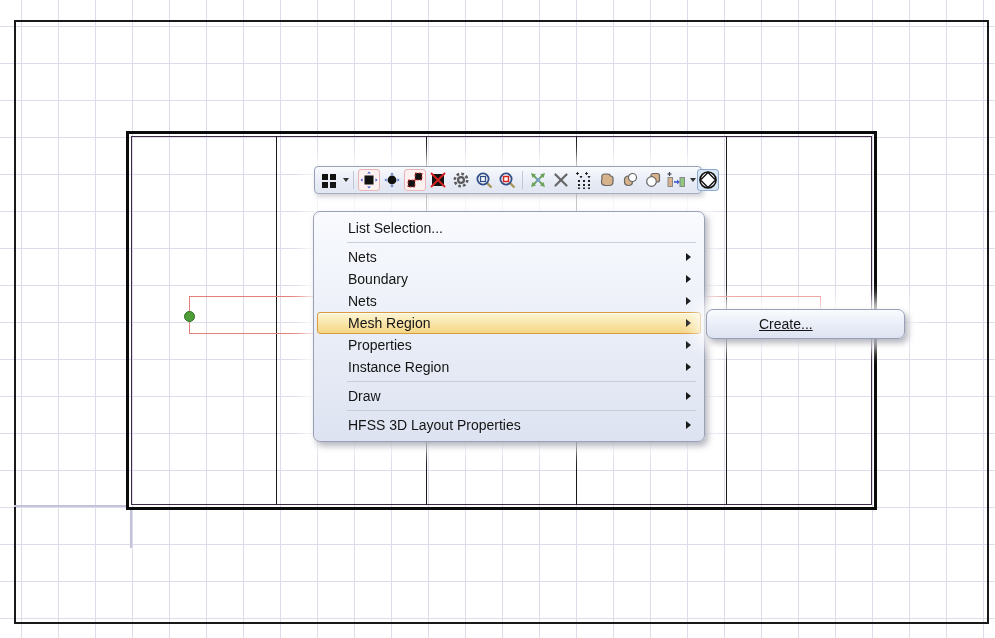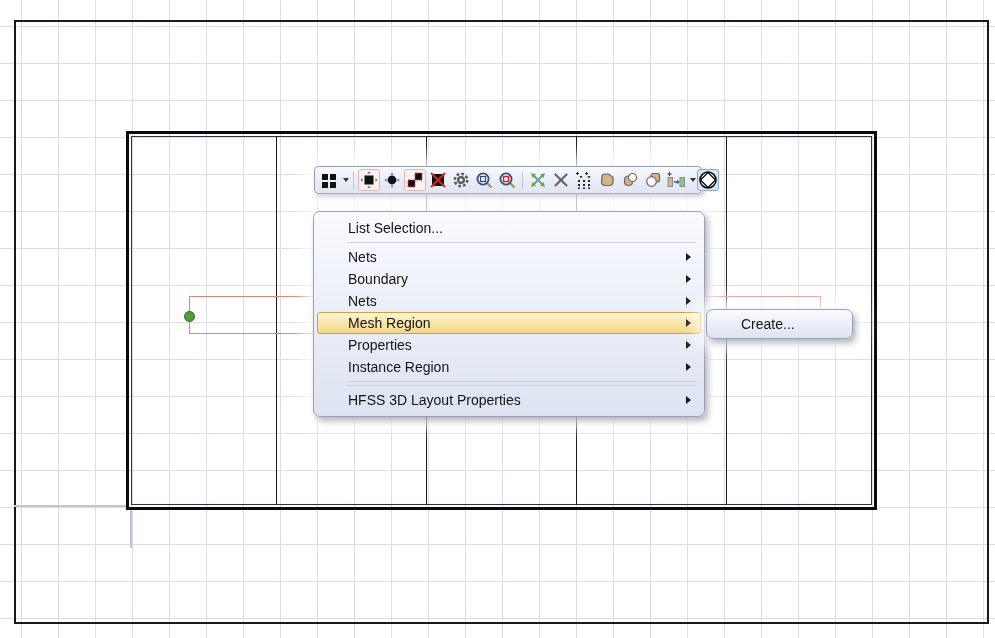--- a/index.html
+++ b/index.html
@@ -70,21 +70,21 @@
 
   
   .menu, .submenu {
     position:absolute;
     border:1px solid #9aa0b6; border-radius:7px;
     background:linear-gradient(180deg,#f9fbfe 0%,#e9edf7 55%,#dde3f1 100%);
     box-shadow: 3px 4px 6px rgba(90,90,112,.45), 0 0 16px 10px rgba(255,255,255,.85);
     padding:5px 2px; font-size:14px; color:#141414;
   }
   .menu    { left:313px; top:211px; width:392px; z-index:10; }
-  .submenu { left:706px; top:309px; width:147px; z-index:12; padding:3px 0; }
+  .submenu { left:706px; top:309px; width:199px; z-index:12; padding:3px 18px;text-decoration:underline; }
 
   .menu-item {
     position:relative; height:22px; line-height:21px; padding-left:30px;
     border:1px solid transparent; border-radius:3px; margin:0 1px;
     white-space:nowrap; cursor:default;
   }
   .submenu .menu-item { padding-left:32px; }
   .menu-item.hl {
     background:linear-gradient(180deg,
       var(--hl-top,#fdf5d6) 0%, #f9e6ab 48%, var(--hl-bottom,#f4d687) 100%);
@@ -275,19 +275,20 @@
 <div class="menu">
     <div class="menu-item"><span>List Selection...</span></div>
     <div class="menu-sep"></div>
     <div class="menu-item"><span>Nets</span><span class="arrow"></span></div>
     <div class="menu-item"><span>Boundary</span><span class="arrow"></span></div>
     <div class="menu-item"><span>Nets</span><span class="arrow"></span></div>
     <div class="menu-item hl"><span>Mesh Region</span><span class="arrow"></span></div>
     <div class="menu-item"><span>Properties</span><span class="arrow"></span></div>
     <div class="menu-item"><span>Instance Region</span><span class="arrow"></span></div>
     <div class="menu-sep"></div>
+    <div class="menu-item"><span>Draw</span><span class="arrow"></span></div>
     <div class="menu-sep"></div>
     <div class="menu-item"><span>HFSS 3D Layout Properties</span><span class="arrow"></span></div>
   </div>
 
 <div class="submenu">
     <div class="menu-item"><span>Create...</span></div>
   </div>
 
 </body></html>

